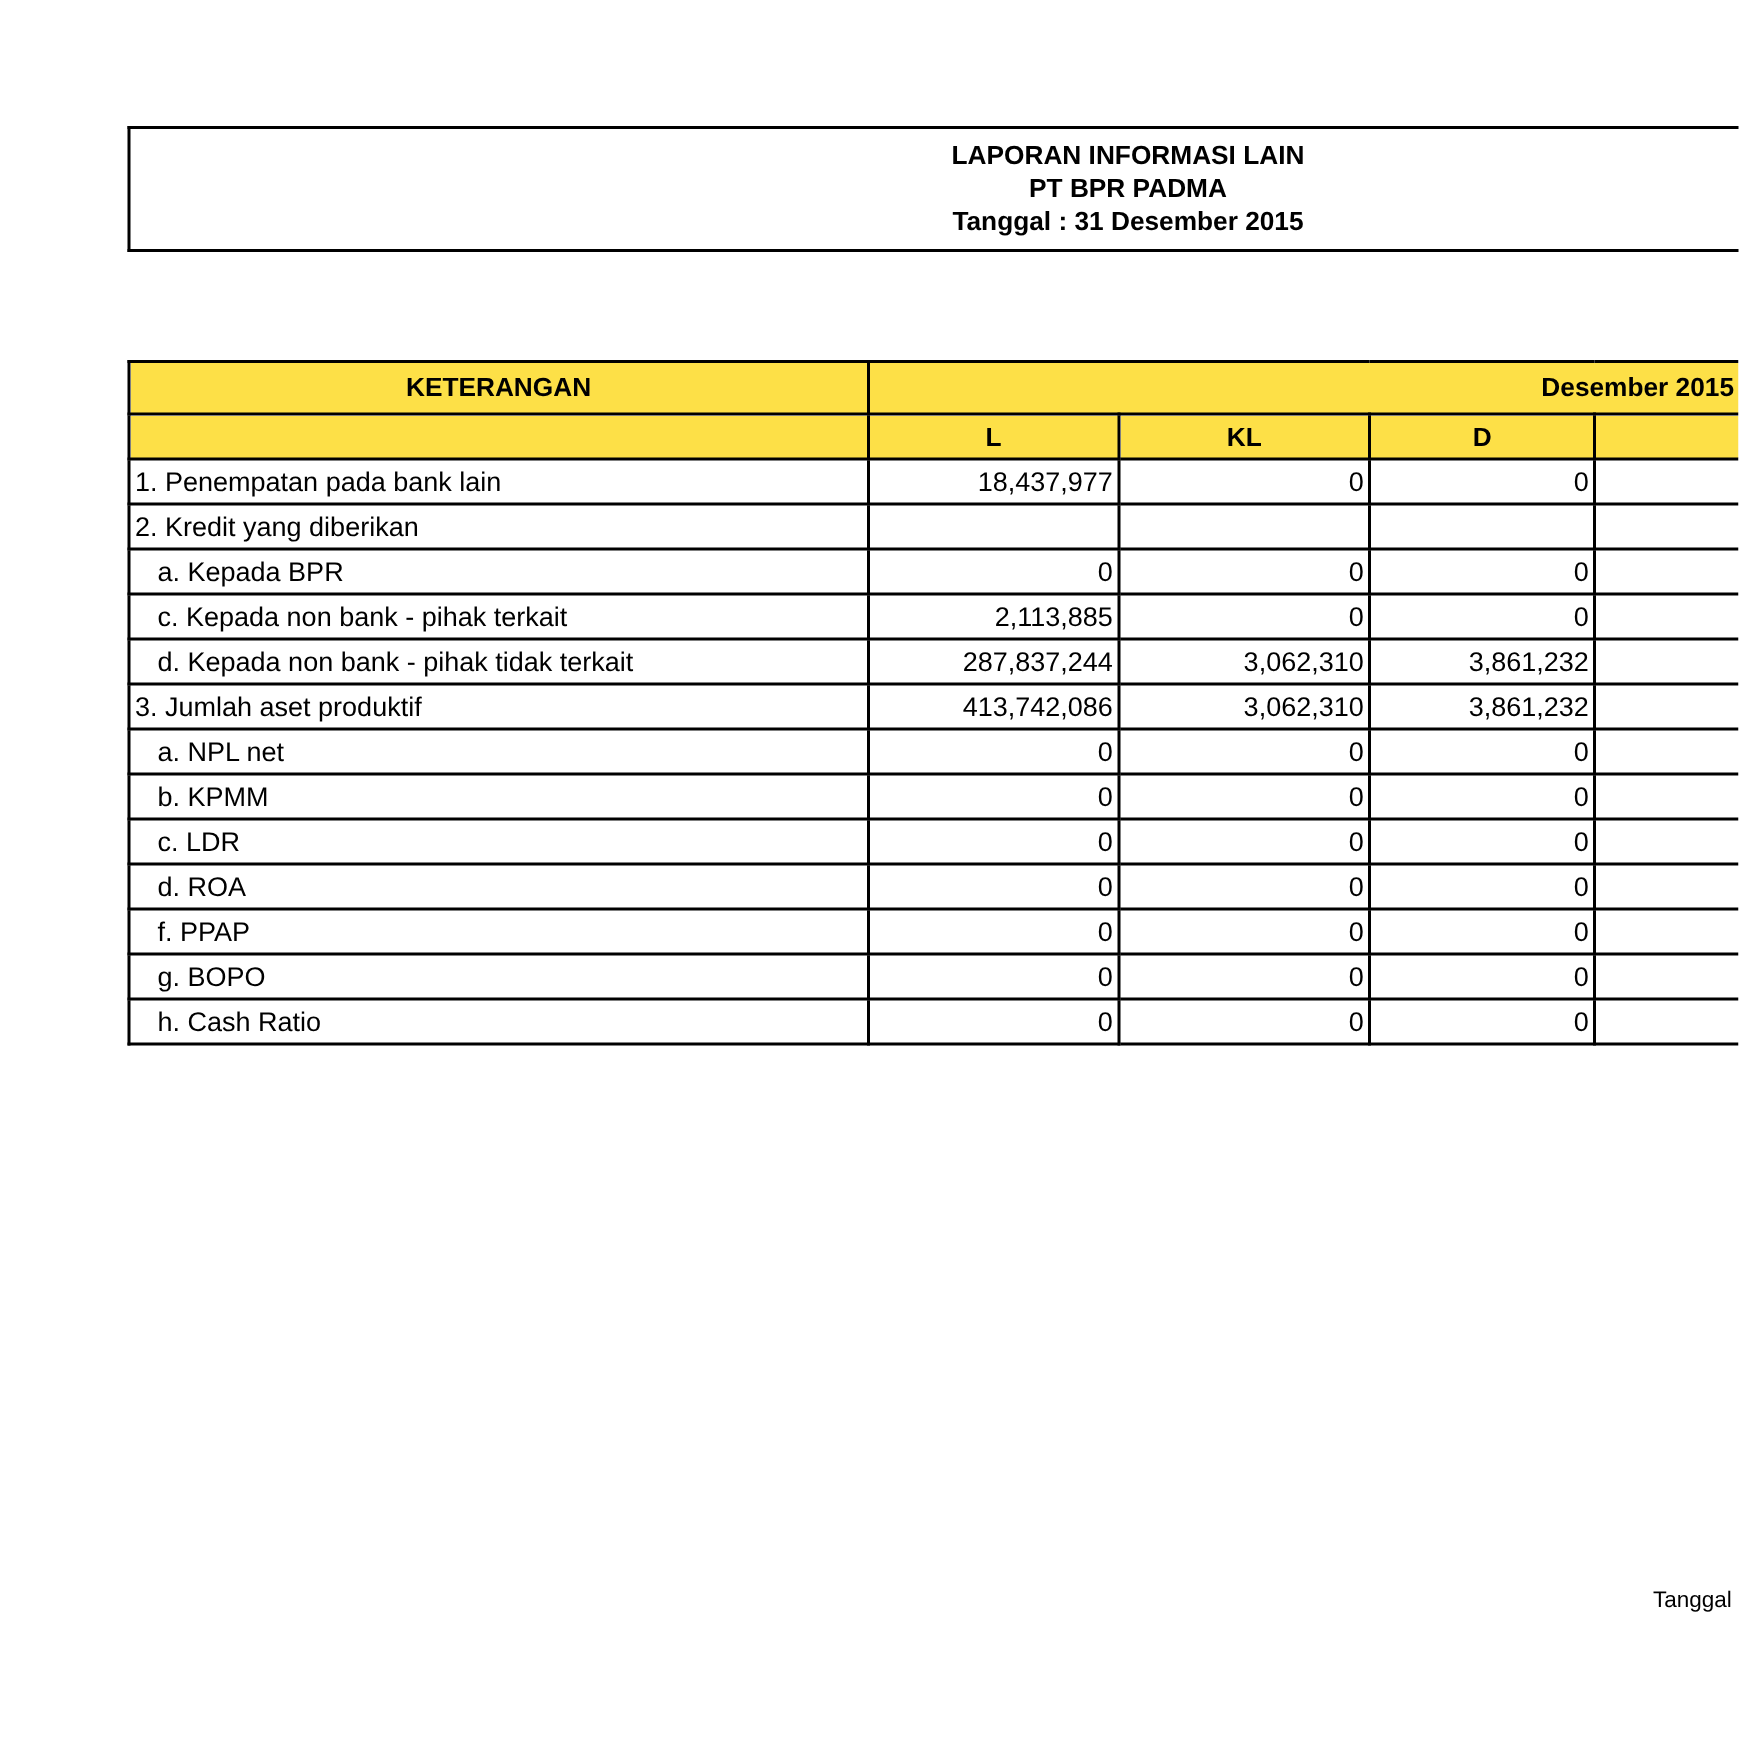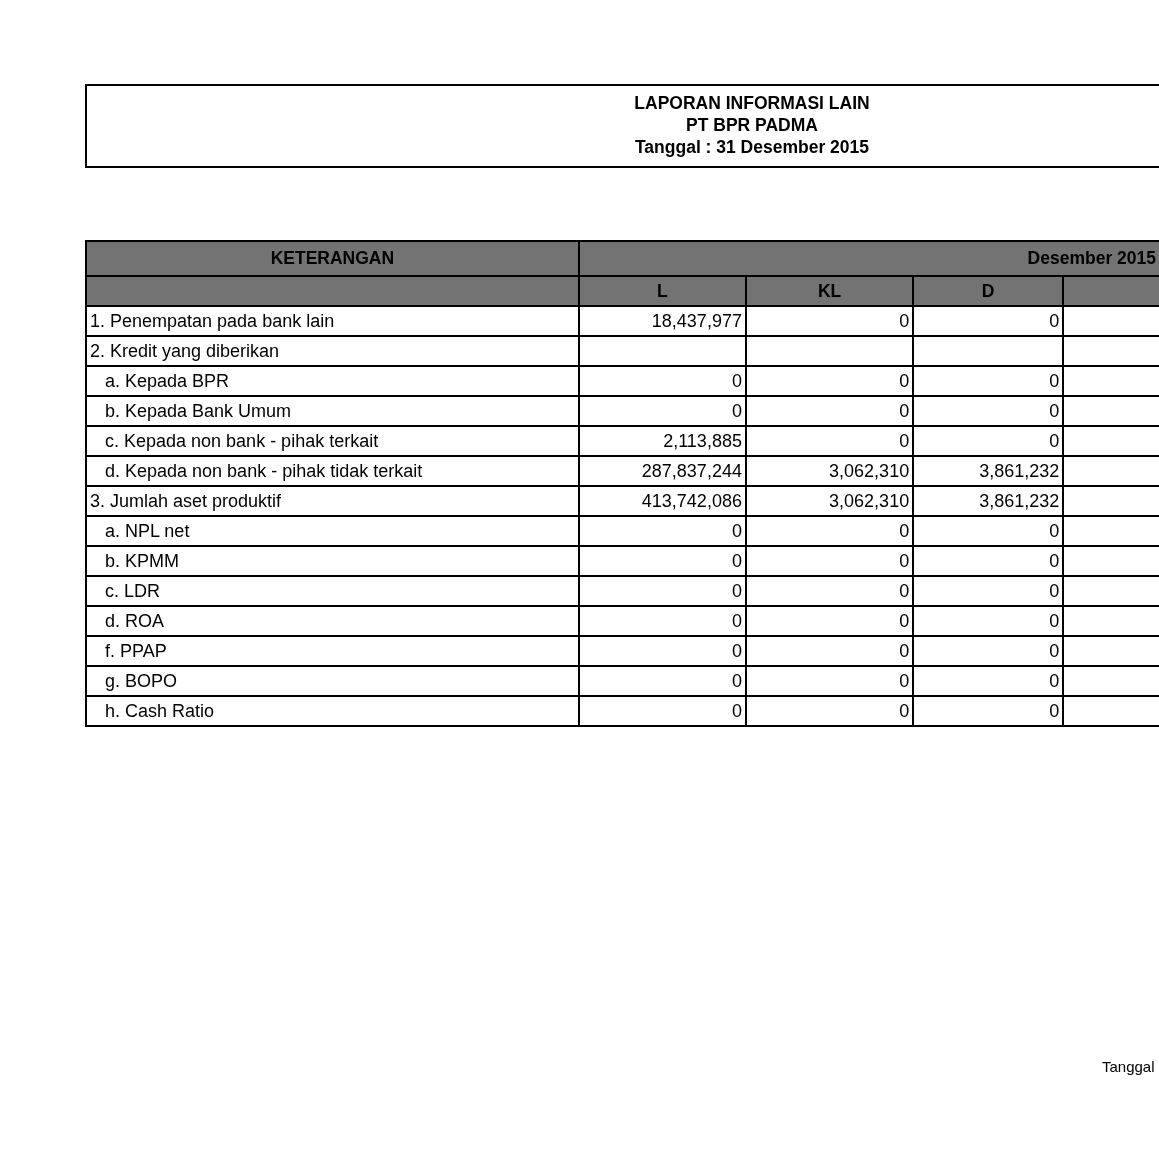--- a/index.html
+++ b/index.html
@@ -47,21 +47,21 @@
     }
     table.report td, table.report th {
       border: 2px solid #000;
       height: 30px;
       padding: 0 3px;
       box-sizing: border-box;
       white-space: nowrap;
       overflow: hidden;
     }
     table.report th {
-      background: #737373;
+      background: #fde047;
       font-weight: bold;
       font-size: 17.5px;
     }
     table.report td.num { text-align: right; }
     table.report td.label { text-align: left; margin-left: 40px; }
     table.report td.indent { padding-left: 18px; }
     th.period {
       text-align: right;
       padding-left: 339px !important;
       border-right: none !important;
@@ -124,27 +124,20 @@
         <td class="num last-col"></td>
       </tr>
       <tr>
         <td class="label indent">a. Kepada BPR</td>
         <td class="num">0</td>
         <td class="num">0</td>
         <td class="num">0</td>
         <td class="num last-col"></td>
       </tr>
       <tr>
-        <td class="label indent">b. Kepada Bank Umum</td>
-        <td class="num">0</td>
-        <td class="num">0</td>
-        <td class="num">0</td>
-        <td class="num last-col"></td>
-      </tr>
-      <tr>
         <td class="label indent">c. Kepada non bank - pihak terkait</td>
         <td class="num">2,113,885</td>
         <td class="num">0</td>
         <td class="num">0</td>
         <td class="num last-col"></td>
       </tr>
       <tr>
         <td class="label indent">d. Kepada non bank - pihak tidak terkait</td>
         <td class="num">287,837,244</td>
         <td class="num">3,062,310</td>

